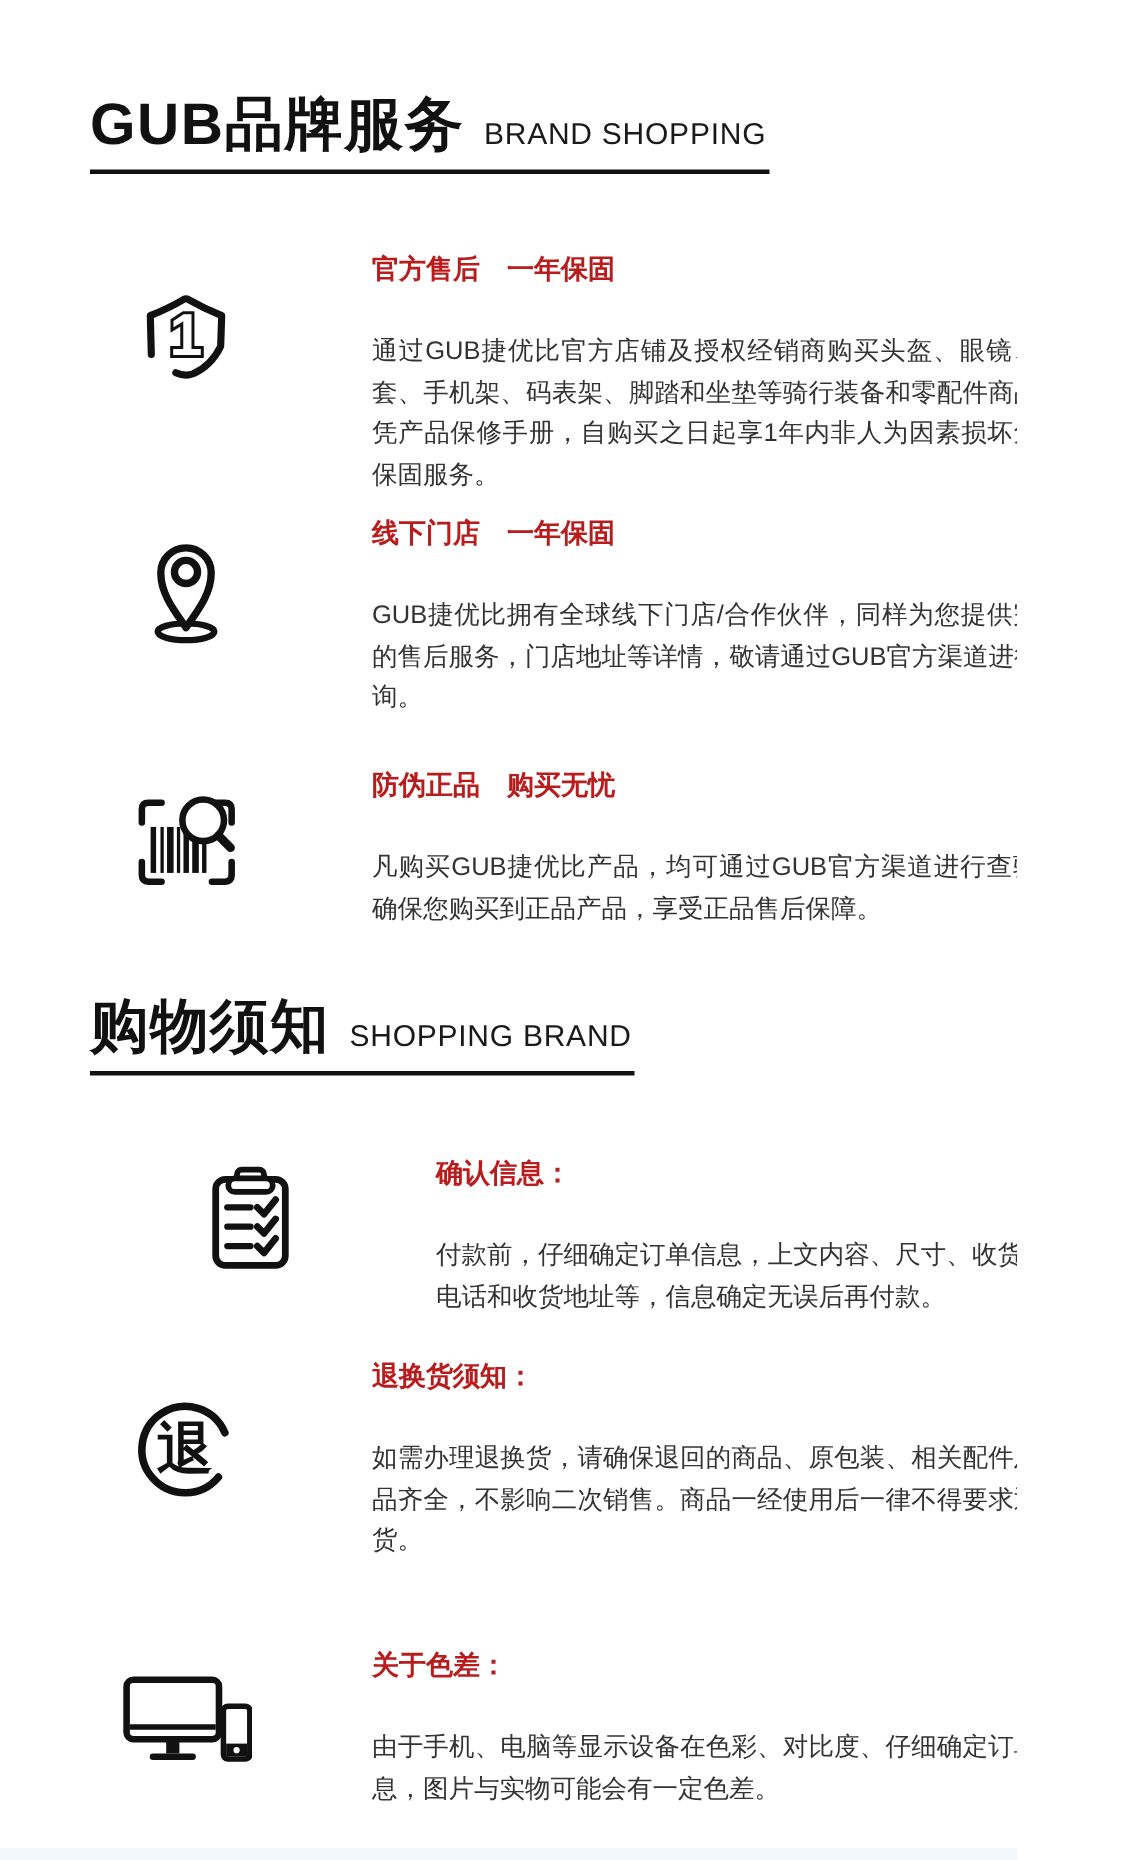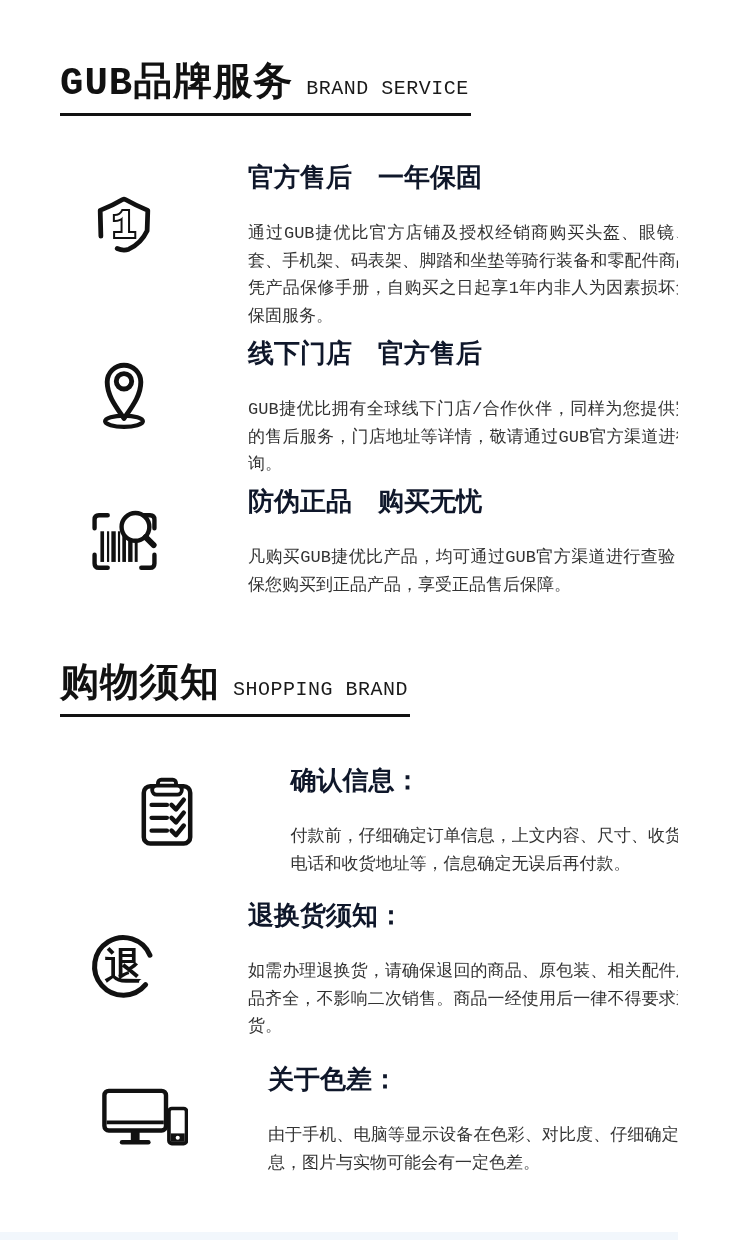--- a/index.html
+++ b/index.html
@@ -1,50 +1,50 @@
 <!DOCTYPE html>
 <html><head>
 <meta charset="utf-8">
 <style>
   * { margin:0; padding:0; box-sizing:border-box; }
   body { background:#fff; font-family:"Liberation Sans","DejaVu Sans",sans-serif; }
-  .page { position:relative; width:678px; height:1240px; background:#ffffff; overflow:hidden;font-family:Liberation Mono, monospace; }
+  .page { position:relative; width:678px; height:1240px; background:#ffffff; overflow:hidden; }
 
   .hdr { position:absolute; left:60px; display:inline-flex; align-items:baseline; gap:13px;
          border-bottom:3px solid #111; padding-bottom:7px; padding-right:2px; }
   .hdr-cn { font-size:39px; font-weight:bold; color:#111; line-height:44px; letter-spacing:1px; }
   .hdr-en { font-size:20px; color:#1a1a1a; letter-spacing:0.5px; }
   #brand-header { top:62px; }
   #notice-header { top:663px; }
 
   .row { position:absolute; left:0; width:750px; display:flex; }
   .row-icon { width:248px; display:flex; justify-content:center; align-items:flex-start; }
   .row-text { width:462px; }
-  .sec-title { font-size:26px; font-weight:bold; color:#0f172a; line-height:33px; }
+  .sec-title { font-size:18px; font-weight:bold; color:#b91c1c; line-height:33px; }
   .sec-body { margin-top:24px; font-size:17px; color:#333; line-height:27.5px; text-align:justify; }
 
   #row-warranty { top:163px; }   #row-warranty  .icn { margin-top:27px; }
   #row-stores   { top:339px; }   #row-stores    .icn { margin-top:20px; }
-  #row-genuine  { top:487px; }   #row-genuine   .icn { margin-top:18px; }
+  #row-genuine  { top:507px; }   #row-genuine   .icn { margin-top:18px; }
   #row-confirm  { top:766px;padding-left:44px; }   #row-confirm   .icn { margin-top:10px; }
   #row-returns  { top:901px; }   #row-returns   .icn { margin-top:29px; }
-  #row-color    { top:1065px;justify-content:center; }  #row-color     .icn { margin-top:20px; }
+  #row-color    { top:1094px; }  #row-color     .icn { margin-top:20px; }
 
   svg { display:block; }
   .stroke { fill:none; stroke:#111; stroke-linecap:round; stroke-linejoin:round; }
   .bottom-strip { position:absolute; left:0; bottom:0; width:750px; height:8px; background:#f2f7fc; }
 </style>
 </head>
 <body>
 
 <div class="page">
 
   <div class="hdr" id="brand-header">
     <span class="hdr-cn">GUB品牌服务</span>
-    <span class="hdr-en">BRAND SERVICE</span>
+    <span class="hdr-en">BRAND SHOPPING</span>
   </div>
 
   <div class="row" id="row-warranty">
     <div class="row-icon">
       <span class="icn">
         <svg width="68" height="68" viewBox="0 0 100 100">
           <path class="stroke" stroke-width="7" d="M16,68 L15,30 Q33,23 48,14 Q50,13 52,14 Q68,23 85,30 L84,60 Q75,79 57,87 Q49,90 40,86"></path>
           <text x="50" y="69" font-size="58" font-weight="bold" text-anchor="middle" fill="#ffffff" stroke="#111" stroke-width="6" paint-order="stroke">1</text>
         </svg>
       </span>
@@ -59,21 +59,21 @@
     <div class="row-icon">
       <span class="icn">
         <svg width="70" height="74" viewBox="0 0 100 104">
           <ellipse class="stroke" stroke-width="6" cx="50" cy="88" rx="27" ry="8"></ellipse>
           <path d="M50,84 C39,68 26,52 26,32 A24,24 0 1 1 74,32 C74,52 61,68 50,84 Z" fill="#ffffff" stroke="#111" stroke-width="7" stroke-linejoin="round"></path>
           <circle class="stroke" stroke-width="7" cx="50" cy="31" r="11"></circle>
         </svg>
       </span>
     </div>
     <div class="row-text">
-      <div class="sec-title">线下门店　官方售后</div>
+      <div class="sec-title">线下门店　一年保固</div>
       <div class="sec-body">GUB捷优比拥有全球线下门店/合作伙伴，同样为您提供完善的售后服务，门店地址等详情，敬请通过GUB官方渠道进行查询。</div>
     </div>
   </div>
 
   <div class="row" id="row-genuine">
     <div class="row-icon">
       <span class="icn">
         <svg width="81" height="73" viewBox="0 0 110 100">
           <path class="stroke" stroke-width="6" d="M14,32 V20 Q14,14 20,14 H32"></path>
           <path class="stroke" stroke-width="6" d="M78,14 H90 Q96,14 96,20 V32"></path>

